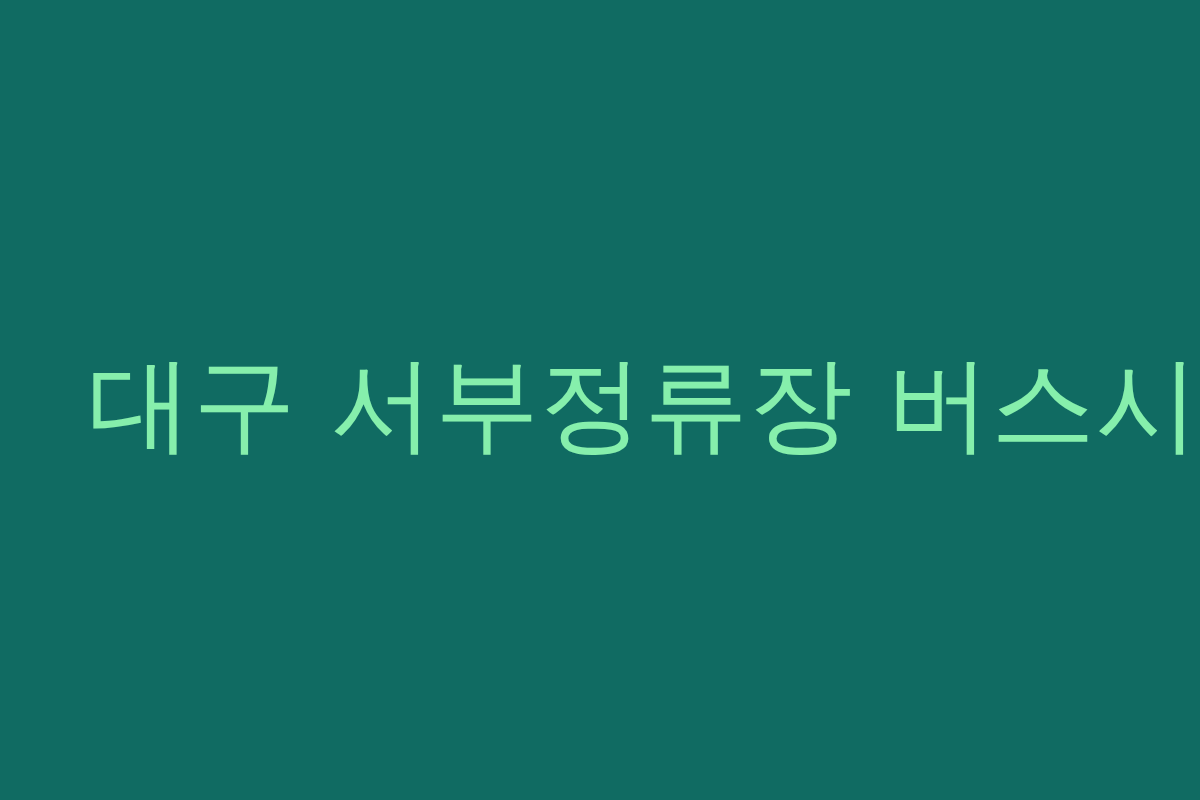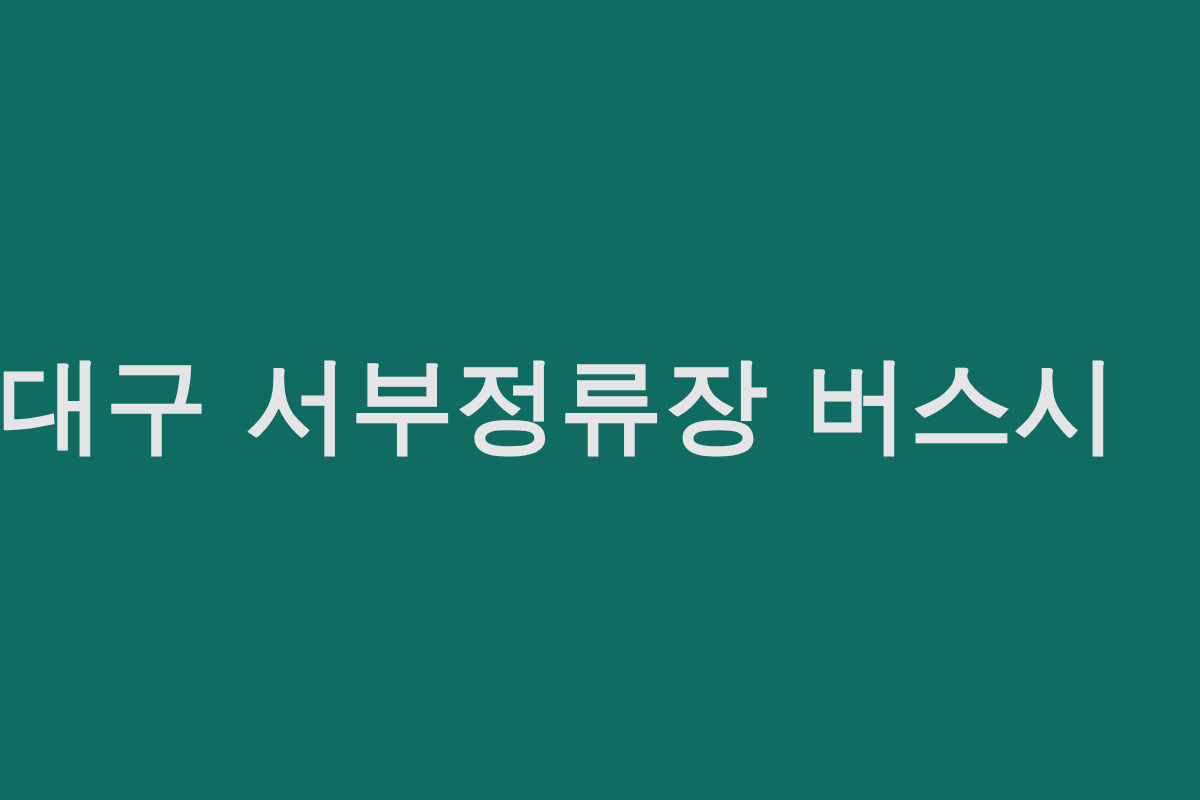--- a/index.html
+++ b/index.html
@@ -28,24 +28,24 @@
     flex-direction: column;
     align-items: center;
     justify-content: center;
     padding-top: 8px;
     box-sizing: border-box;
   }
 
   .title-line {
     display: block;
     width: 100%;
-    text-align: left;
-    color: #e5e5e5;
+    text-align: right;
+    color: #86efac;
     font-family: "DejaVu Sans", "Liberation Sans", sans-serif;
-    font-weight: 700;
+    font-weight: 400;
     font-size: 103px;
     line-height: 124px;
     letter-spacing: 0.5px;
     white-space: nowrap;
     -webkit-font-smoothing: antialiased;
   }
 
   .title-line.line-1 {
     font-size: 104px;
   }

